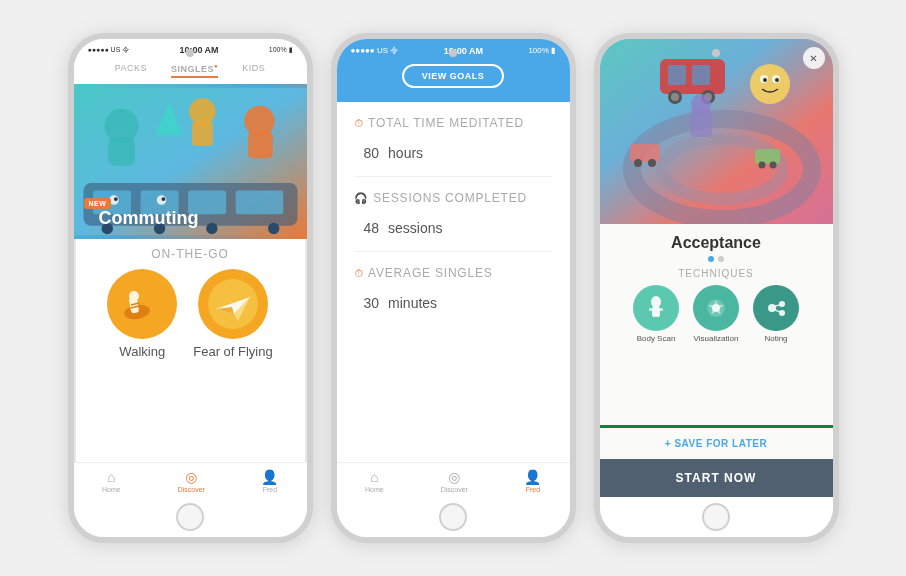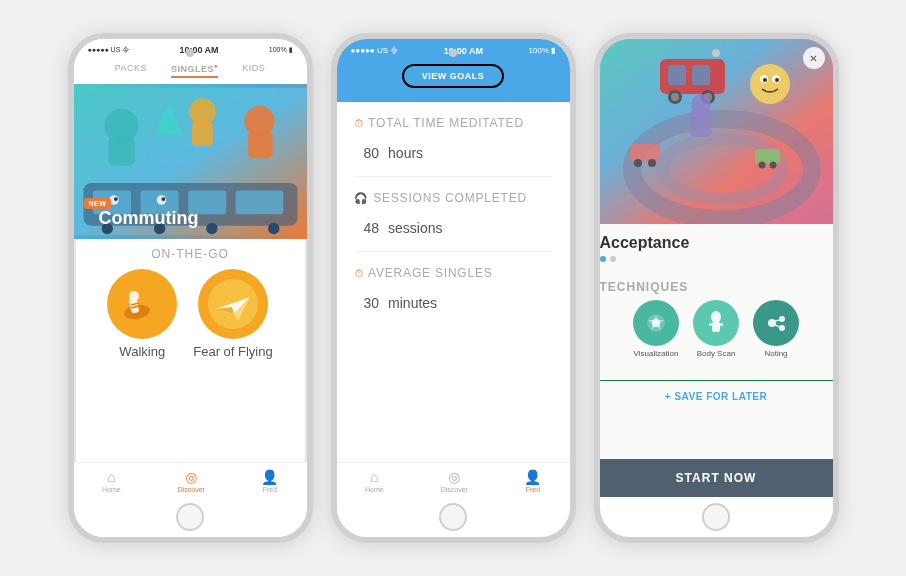--- a/index.html
+++ b/index.html
@@ -198,21 +198,21 @@
       padding: 6px 16px 14px;
       display: flex;
       align-items: center;
       justify-content: center;
     }
     .p2-status {
       background: #4aa8e8;
       color: #fff;
     }
     .view-goals-btn {
-      border: 2px solid #000000;
+      border: 2px solid #ffffff;
       border-radius: 18px;
       color: #fff;
       font-size: 9px;
       font-weight: 700;
       padding: 5px 18px;
       letter-spacing: 0.5px;
       background: transparent;
       cursor: pointer;
     }
     .p2-body {
@@ -264,32 +264,33 @@
       font-size: 10px;
       color: #555;
       cursor: pointer;
       z-index: 5;
     }
     .p3-body {
       flex: 1;
       background: #fafaf8;
       display: flex;
       flex-direction: column;
+      align-items: center;
       padding: 10px 0 0;
     }
     .p3-title { font-size: 16px; font-weight: 600; color: #333; }
     .p3-dots { display: flex; gap: 4px; margin: 4px 0; }
     .p3-dot { width: 6px; height: 6px; border-radius: 50%; background: #ccc; }
     .p3-dot.active { background: #4aa8e8; }
     .p3-techniques-label {
-      font-size: 12px;
+      font-size: 10px;
       color: #aaa;
       letter-spacing: 1px;
-      font-weight: 700;
-      margin: 14px 0 6px;
+      font-weight: 400;
+      margin: 2px 0 6px;
     }
     .p3-techniques {
       display: flex;
       gap: 14px;
       justify-content: center;
       margin-bottom: 8px;
     }
     .technique-item {
       display: flex;
       flex-direction: column;
@@ -305,40 +306,39 @@
       align-items: center;
       justify-content: center;
       font-size: 18px;
     }
     .technique-label { font-size: 8px; color: #555; text-align: center; }
 
     .p3-save-btn {
       width: 100%;
       padding: 10px 0;
       background: #fafaf8;
-      border-top: 1px solid #15803d;
+      border-top: 3px solid #15803d;
       text-align: center;
       font-size: 10px;
       color: #4aa8e8;
       font-weight: 600;
       letter-spacing: 0.5px;
       cursor: pointer;
       margin-top: auto;
     }
     .p3-start-btn {
       width: 100%;
       padding: 12px 0;
       background: #506070;
       text-align: center;
       font-size: 12px;
       color: #fff;
       font-weight: 700;
       letter-spacing: 1px;
       cursor: pointer;
-      margin-top: 47px;
     }
     .p3-bottom-btns {
       width: 100%;
       margin-top: auto;
     }
 
     
     .hero-svg {
       width: 100%;
       height: 100%;
@@ -562,39 +562,39 @@
     </div>
     <div class="p3-body">
       <div class="p3-title">Acceptance</div>
       <div class="p3-dots">
         <div class="p3-dot active"></div>
         <div class="p3-dot"></div>
       </div>
       <div class="p3-techniques-label">TECHNIQUES</div>
       <div class="p3-techniques">
         <div class="technique-item">
-          <div class="technique-circle" style="background:#4ab8a0;">
-            <svg width="28" height="28" viewBox="0 0 28 28">
-                <circle cx="14" cy="14" r="8" fill="#fff" opacity="0.2" stroke="#fff" stroke-width="1.5"></circle>
-                <circle cx="14" cy="14" r="4" fill="#fff" opacity="0.8"></circle>
-                <polygon points="14,6 16,11 22,11 17,15 19,21 14,17 9,21 11,15 6,11 12,11" fill="#fff" opacity="0.5"></polygon>
-              </svg>
-          </div>
-          <span class="technique-label">Visualization</span>
-        </div>
-        <div class="technique-item">
           <div class="technique-circle" style="background:#5cc8b0;">
             <svg width="28" height="28" viewBox="0 0 28 28">
                 <ellipse cx="14" cy="8" rx="5" ry="6" fill="#fff" opacity="0.9"></ellipse>
                 <rect x="10" y="13" width="8" height="10" rx="2" fill="#fff" opacity="0.9"></rect>
                 <rect x="7" y="14" width="5" height="3" rx="1" fill="#fff" opacity="0.7"></rect>
                 <rect x="16" y="14" width="5" height="3" rx="1" fill="#fff" opacity="0.7"></rect>
               </svg>
           </div>
           <span class="technique-label">Body Scan</span>
+        </div>
+        <div class="technique-item">
+          <div class="technique-circle" style="background:#4ab8a0;">
+            <svg width="28" height="28" viewBox="0 0 28 28">
+                <circle cx="14" cy="14" r="8" fill="#fff" opacity="0.2" stroke="#fff" stroke-width="1.5"></circle>
+                <circle cx="14" cy="14" r="4" fill="#fff" opacity="0.8"></circle>
+                <polygon points="14,6 16,11 22,11 17,15 19,21 14,17 9,21 11,15 6,11 12,11" fill="#fff" opacity="0.5"></polygon>
+              </svg>
+          </div>
+          <span class="technique-label">Visualization</span>
         </div>
         <div class="technique-item">
           <div class="technique-circle" style="background:#3a9888;">
             <svg width="28" height="28" viewBox="0 0 28 28">
                 <circle cx="10" cy="14" r="4" fill="#fff" opacity="0.9"></circle>
                 <circle cx="20" cy="10" r="3" fill="#fff" opacity="0.9"></circle>
                 <circle cx="20" cy="19" r="3" fill="#fff" opacity="0.9"></circle>
                 <line x1="13" y1="12" x2="18" y2="11" stroke="#fff" stroke-width="1.5" opacity="0.8"></line>
                 <line x1="13" y1="16" x2="18" y2="18" stroke="#fff" stroke-width="1.5" opacity="0.8"></line>
               </svg>

